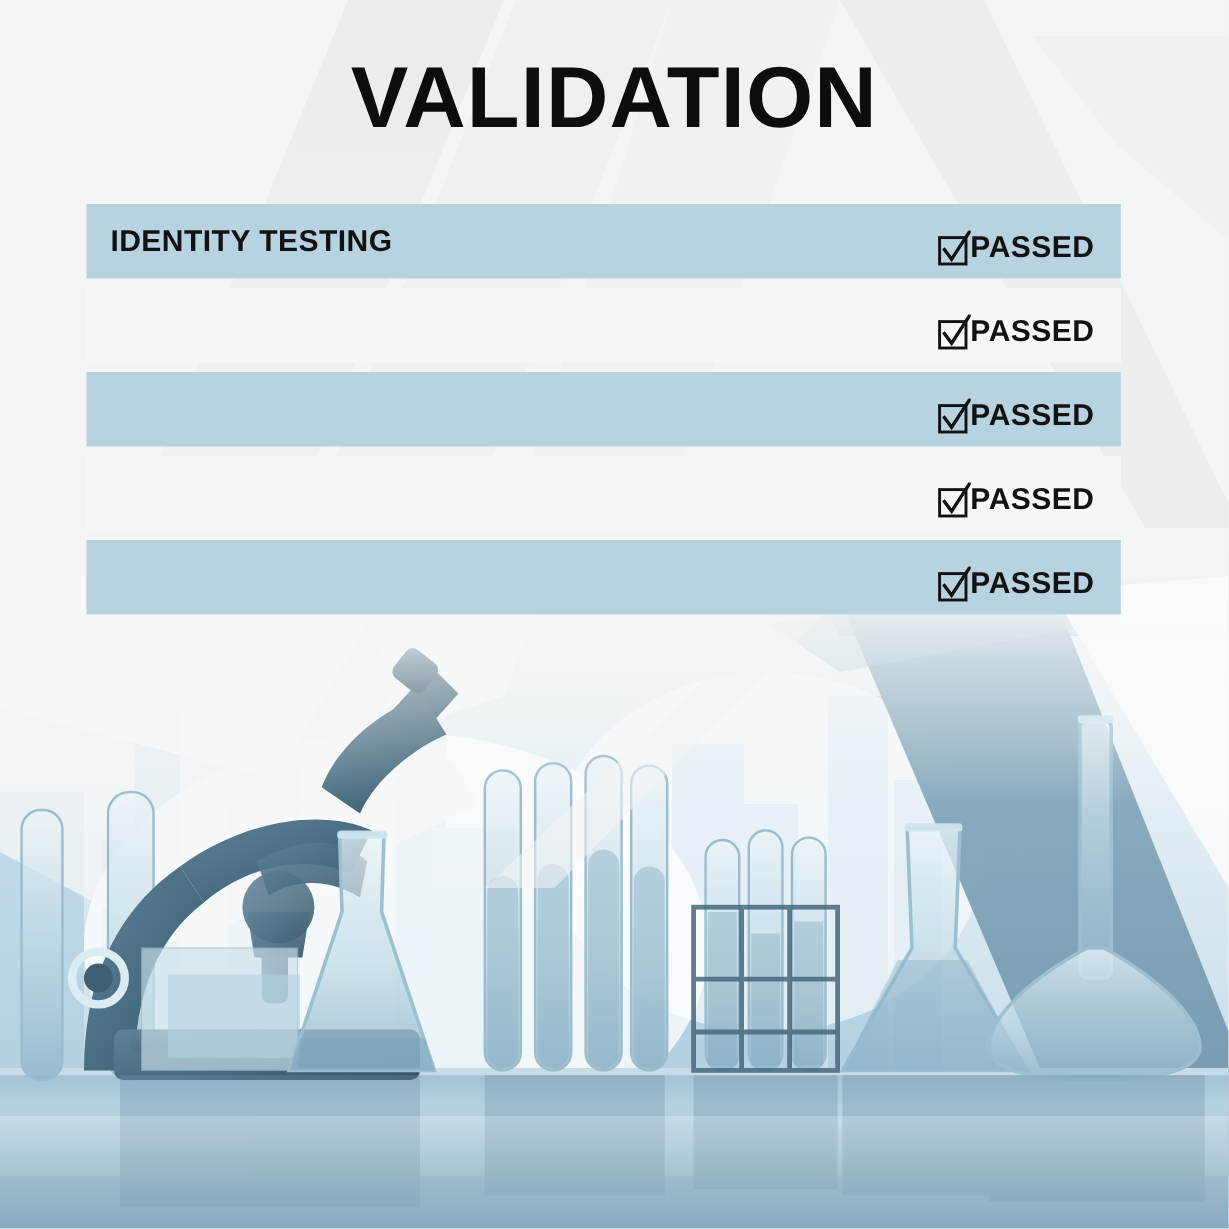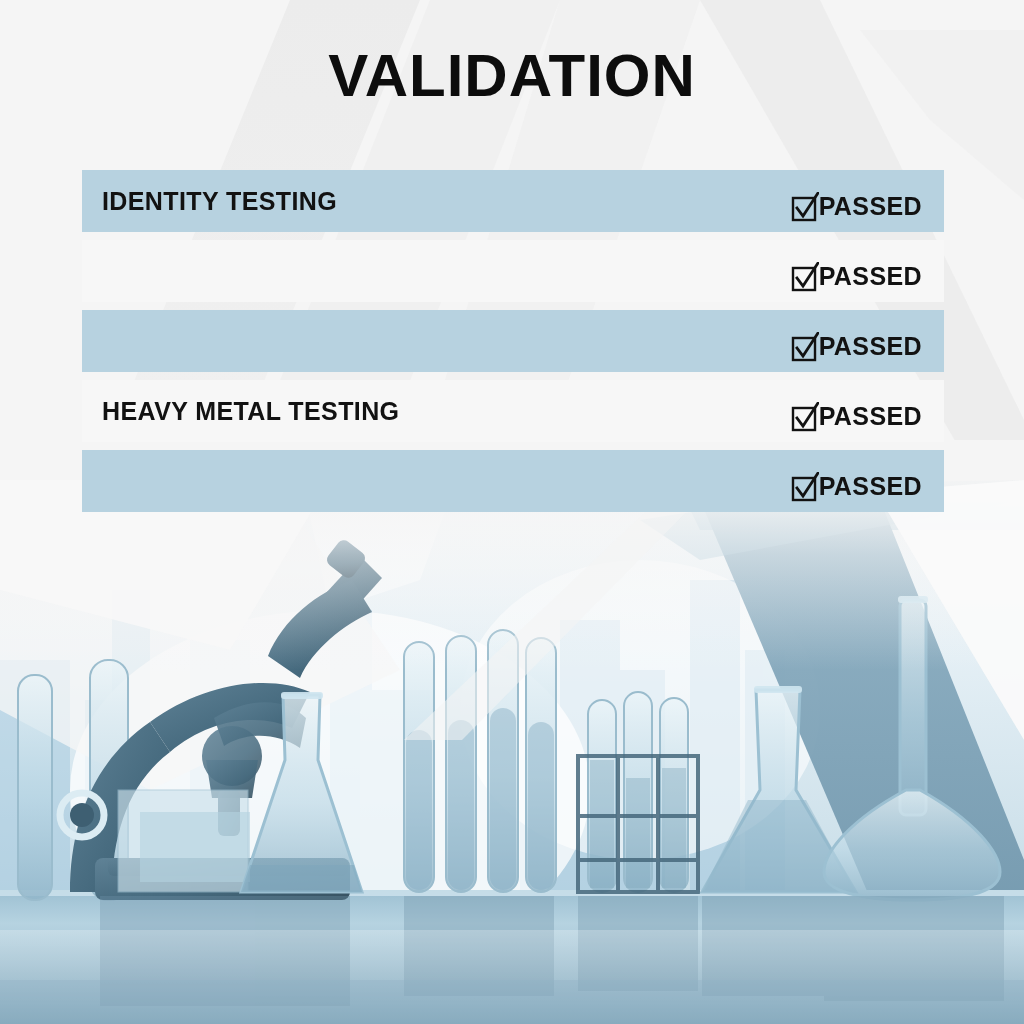--- a/index.html
+++ b/index.html
@@ -21,28 +21,28 @@
   .photo-fade{
     position:absolute;left:0;top:0;width:1024px;height:210px;
     background:linear-gradient(to bottom,#f5f5f5 0%,rgba(245,245,245,.92) 18%,rgba(245,245,245,.55) 45%,rgba(245,245,245,0) 100%);
     pointer-events:none;
   }
 
   
   .title{
     position:absolute;left:0;top:46px;width:1024px;
     text-align:center;
-    font-size:60px;line-height:1;
+    font-size:72px;line-height:1;
     font-weight:bold;
     letter-spacing:1px;
     color:#0d0d0d;
   }
 
   
-  .rows{position:absolute;left:82px;top:170px;width:862px;}
+  .rows{position:absolute;left:72px;top:170px;width:862px;}
   .row{
     position:relative;
     height:62px;margin-bottom:8px;
     display:flex;align-items:center;
     box-sizing:border-box;
   }
   .row.shaded{background:#b7d2e0;}
   .row.plain{background:#f7f7f7;}
   .row .label{
     font-size:25px;font-weight:bold;color:#121212;
@@ -274,21 +274,20 @@
       <span class="status">
         <svg class="cbox" width="28" height="30" viewBox="0 0 28 30">
           <rect x="2" y="6" width="22" height="22" fill="none" stroke="#121212" stroke-width="2.4"></rect>
           <path d="M6 16 L12 24 L27 1" fill="none" stroke="#121212" stroke-width="2.8" stroke-linecap="square"></path>
         </svg>
         <span class="status-text">PASSED</span>
       </span>
     </div>
 
     <div class="row plain">
-      <span class="label">HEAVY METAL TESTING</span>
       <span class="status">
         <svg class="cbox" width="28" height="30" viewBox="0 0 28 30">
           <rect x="2" y="6" width="22" height="22" fill="none" stroke="#121212" stroke-width="2.4"></rect>
           <path d="M6 16 L12 24 L27 1" fill="none" stroke="#121212" stroke-width="2.8" stroke-linecap="square"></path>
         </svg>
         <span class="status-text">PASSED</span>
       </span>
     </div>
 
     <div class="row shaded indent">

